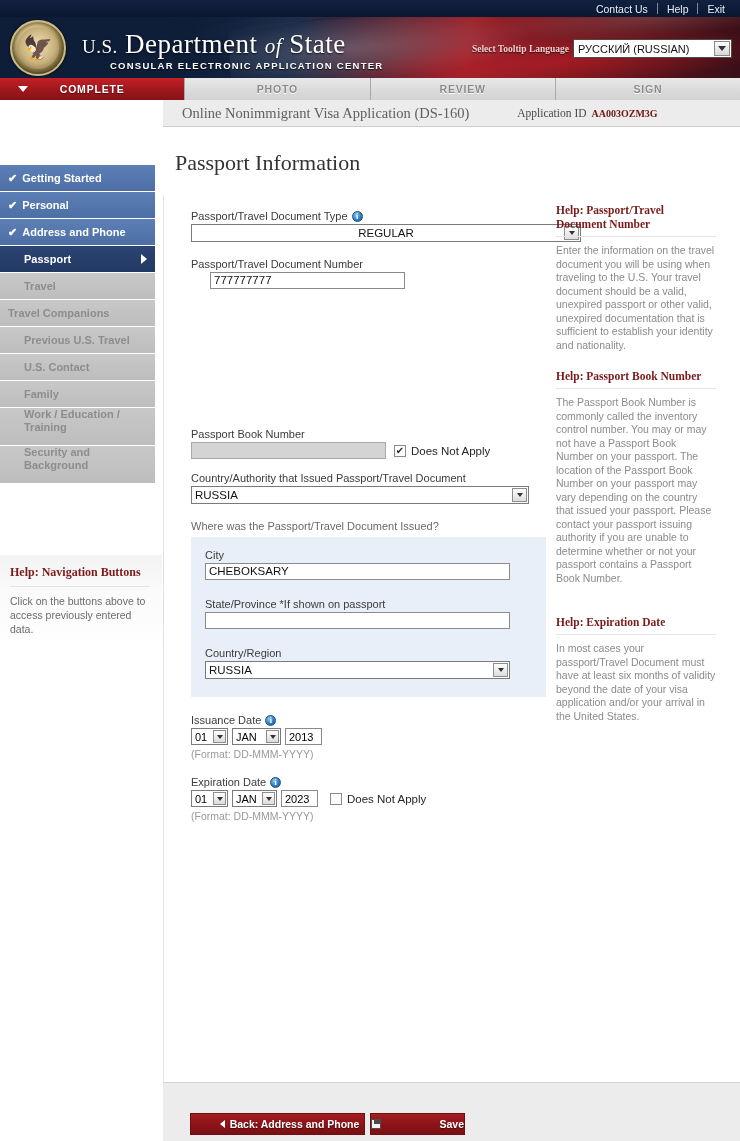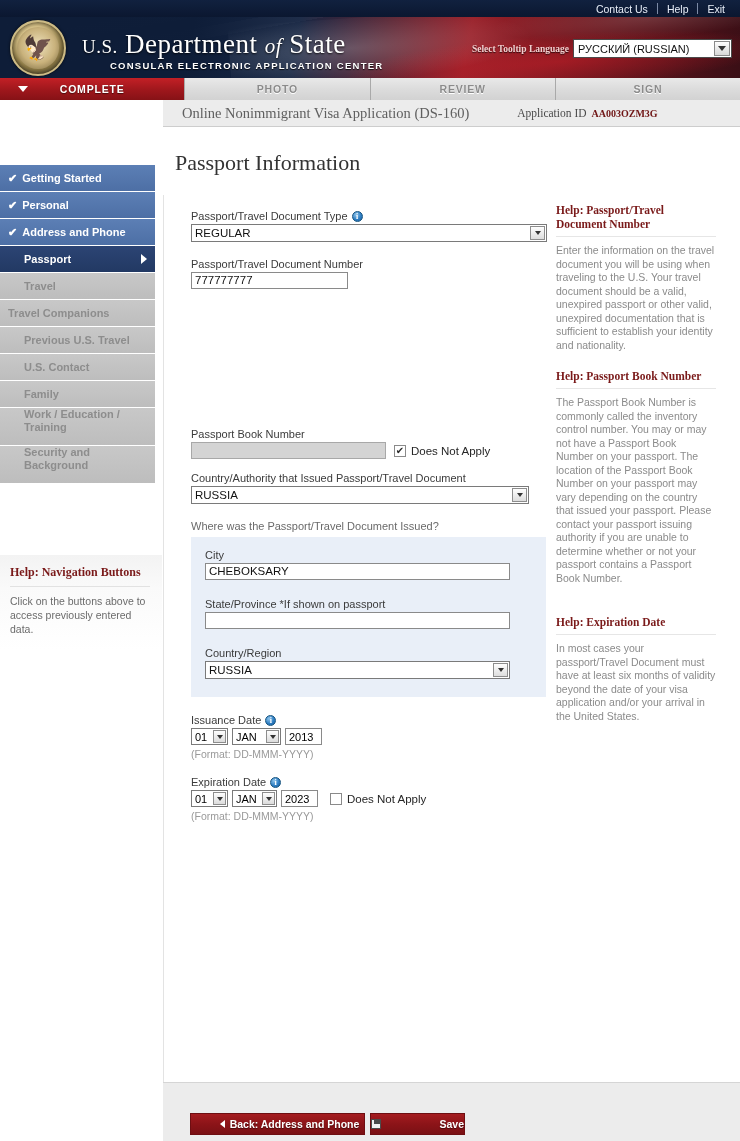--- a/index.html
+++ b/index.html
@@ -409,33 +409,33 @@
   <div class="content">
     <div class="content-inner">
 
       <div class="form-col">
 
         <div class="fld">
           <div class="fld-label">
             <span>Passport/Travel Document Type</span>
             <span class="info-icon">i</span>
           </div>
-          <div class="selin" style="width:356px;">
+          <div class="selin" style="width:390px;justify-content:center;">
             <span>REGULAR</span>
             <span class="arrowbox">
                 <span class="tri-sm"></span>
               </span>
           </div>
         </div>
 
         <div class="fld" style="margin-top:16px;">
           <div class="fld-label">
             <span>Passport/Travel Document Number</span>
           </div>
-          <div class="txtin" style="width:157px;">
+          <div class="txtin" style="width:195px;margin-left:19px;">
             <span>777777777</span>
           </div>
         </div>
 
         <div class="fld" style="margin-top:139px;">
           <div class="fld-label">
             <span>Passport Book Number</span>
           </div>
           <div style="display:flex; align-items:center; gap:8px;">
             <div class="txtin disabled" style="width:195px;">

